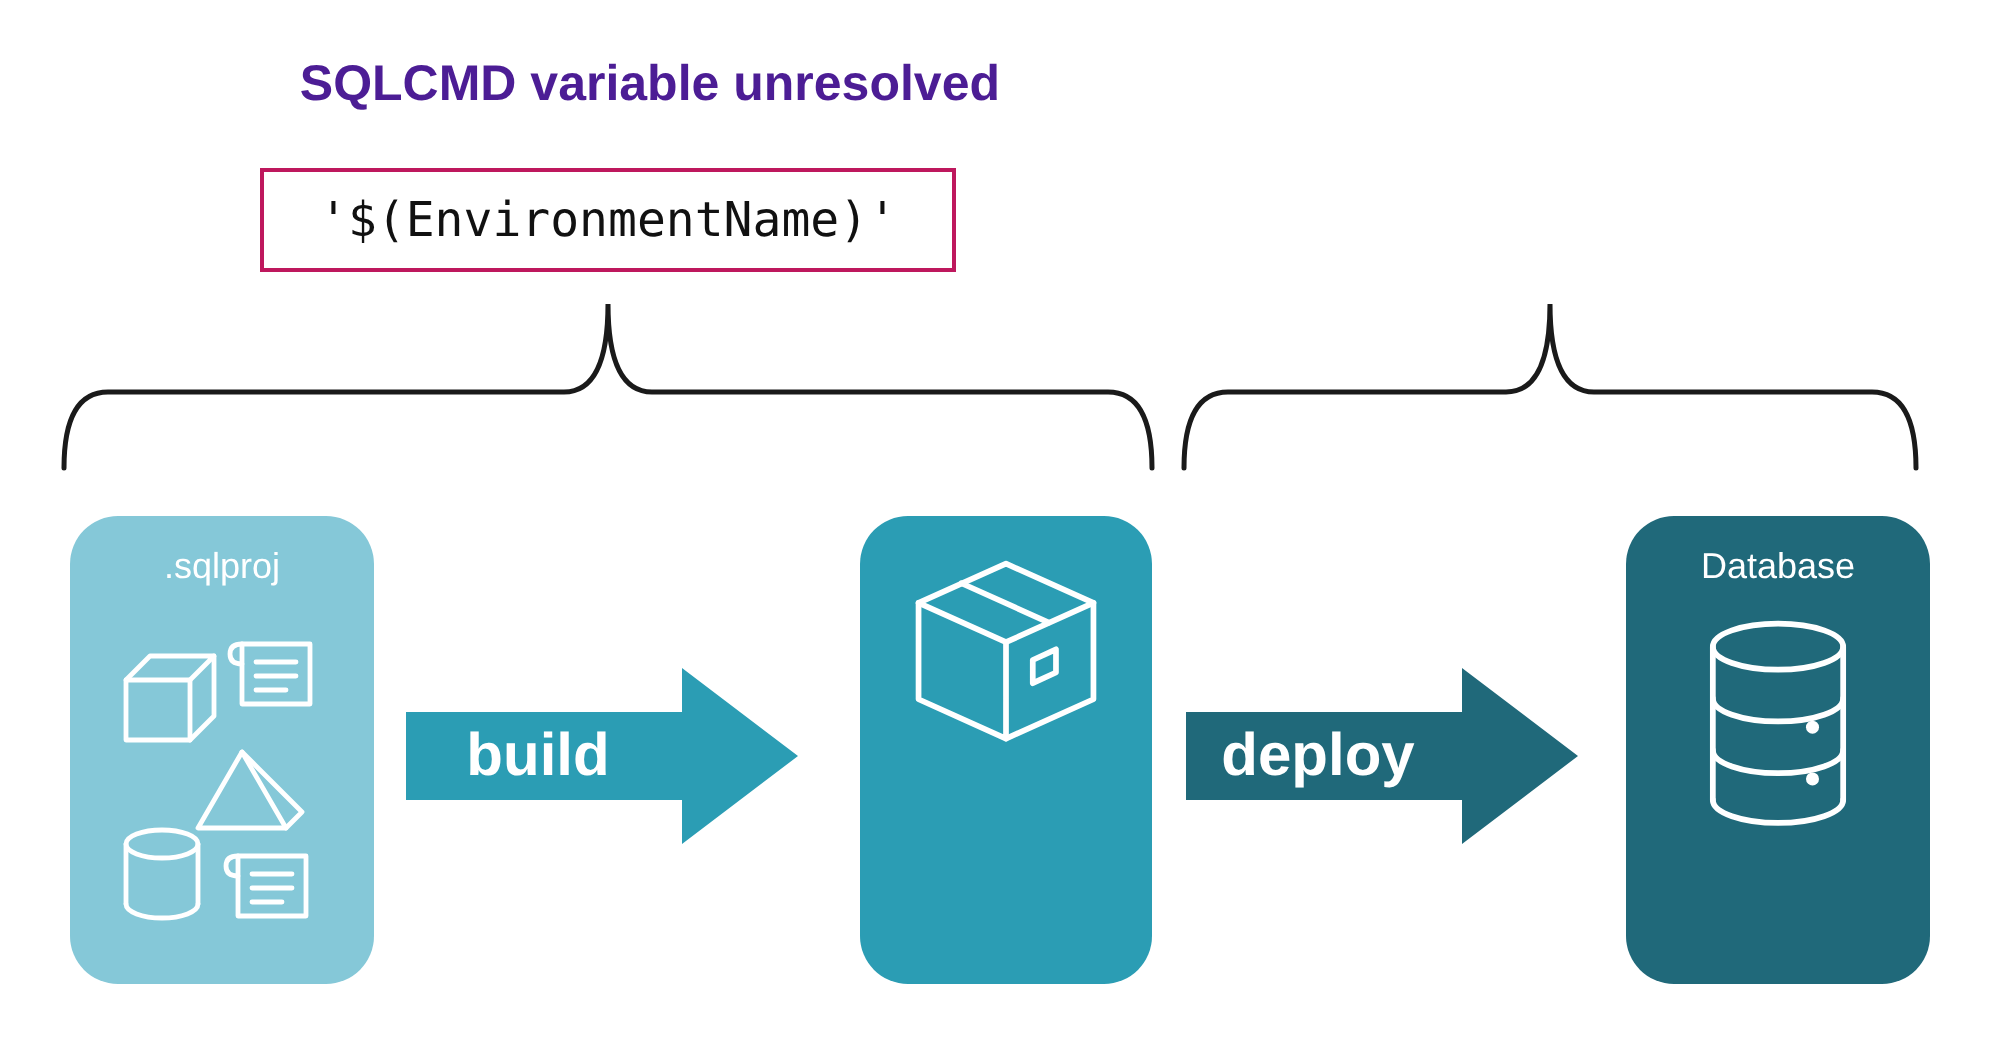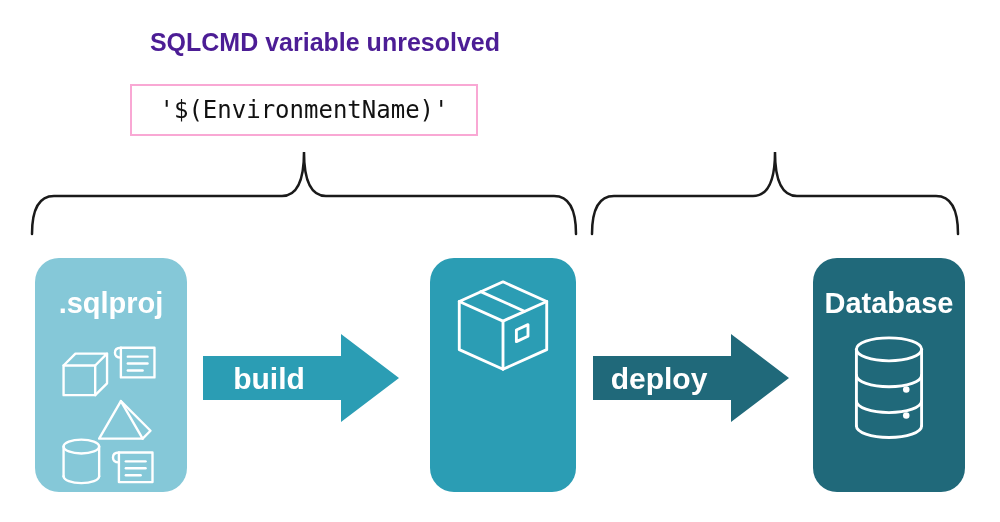--- a/index.html
+++ b/index.html
@@ -8,41 +8,41 @@
     font-family:"Liberation Sans", sans-serif; overflow:hidden;
   }
   .heading {
     position:absolute; font-weight:700; font-size:25px; color:#4c1d95;
     text-align:right;
   }
   .heading.left  { left:100px; top:28px; width:400px; }
   .heading.right { left:615px; top:28px; width:300px; }
 
   .codebox {
-    position:absolute; background:#ffffff; border:2px solid #f9a8d4;
+    position:absolute; background:#ffffff; border:2px solid #be185d;
     display:flex; align-items:center; justify-content:center; box-sizing:border-box;
   }
   .codebox.left  { left:130px; top:84px; width:348px; height:52px; }
   .codebox.right { left:663px; top:84px; width:205px; height:52px; }
   .code {
     font-family:"DejaVu Sans Mono", monospace; font-size:24px; color:#111111;
     white-space:pre;
   }
 
   .braces { position:absolute; left:0; top:140px; }
 
   .node {
     position:absolute; top:258px; height:234px; border-radius:24px;
     display:flex; flex-direction:column; align-items:center; color:#ffffff;
     box-sizing:border-box;
   }
   .node.sqlproj  { left:35px;  width:152px; background:#85c8d8; }
   .node.dacpac   { left:430px; width:146px; background:#2b9db4; }
   .node.database { left:813px; width:152px; background:#20697a; }
-  .node-label { font-weight:700; font-size:29px; margin-top:29px; }
+  .node-label { font-weight:400; font-size:18px; margin-top:15px; }
 
   .arrow-svg { position:absolute; top:330px; }
   .arrow-svg.build  { left:203px; }
   .arrow-svg.deploy { left:593px; }
   .arrow-label {
     font-family:"Liberation Sans", sans-serif; font-weight:700; font-size:30px;
     fill:#ffffff;
   }
 
   .icon-line { stroke:#ffffff; fill:none; stroke-linejoin:round; stroke-linecap:round; }

